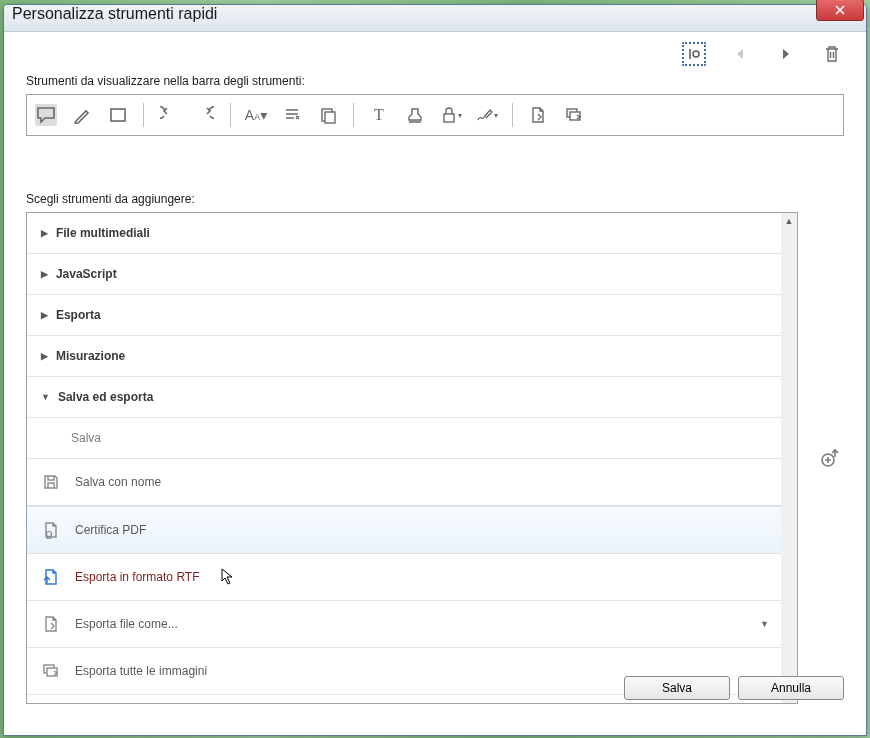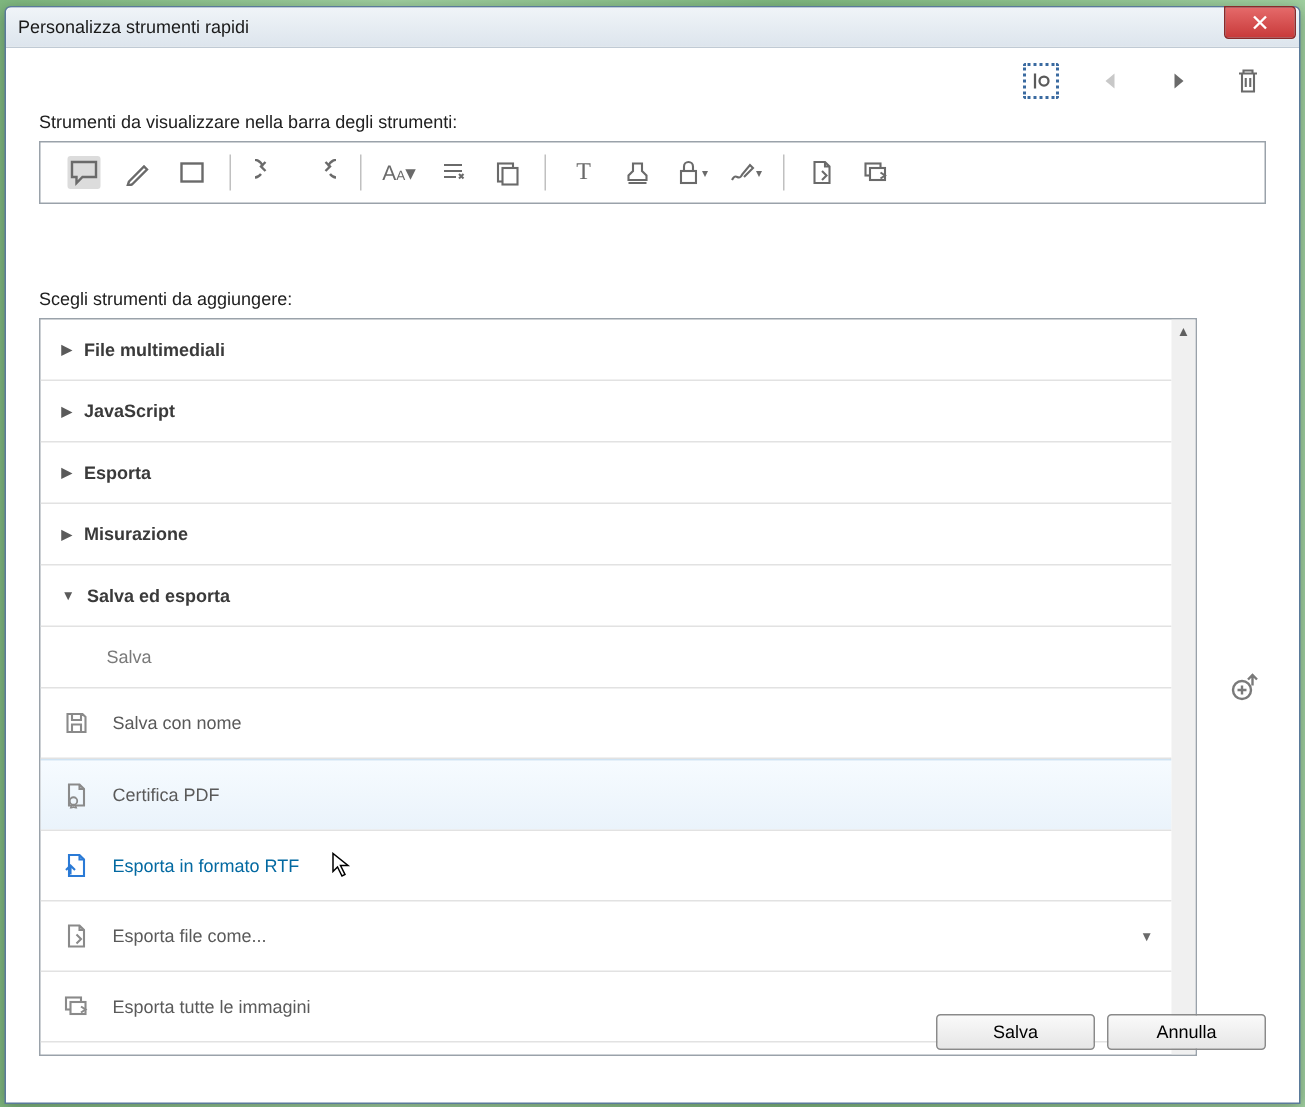--- a/index.html
+++ b/index.html
@@ -1,42 +1,42 @@
 <!DOCTYPE html>
 <html><head>
 <meta charset="utf-8">
 <style>
 html,body{margin:0;padding:0;font-family:"Segoe UI",Tahoma,sans-serif;font-size:12px;background:linear-gradient(90deg,#7fb87f 0,#a0d0a0 30%,#7fb87f 60%,#a0d0a0 100%)}
 .window{position:relative;width:862px;height:730px;margin:4px auto;background:#fff;border:1px solid #5a7a9a;border-radius:4px 4px 0 0;box-shadow:0 2px 10px rgba(0,0,0,.3)}
-.titlebar{height:26px;background:linear-gradient(#f0f4f8,#dde5ed);border-bottom:1px solid #c0cad4;border-radius:4px 4px 0 0;display:flex;align-items:center;padding:0 2px 0 8px;font-size:12px;color:#1a1a1a}
+.titlebar{height:26px;background:linear-gradient(#f0f4f8,#dde5ed);border-bottom:1px solid #c0cad4;border-radius:4px 4px 0 0;display:flex;padding:0 2px 0 8px;font-size:16px;color:#1a1a1a}
 .titlebar .title{flex:1}
 .close-btn{width:46px;height:20px;background:linear-gradient(#e56a6a,#c83a3a);border:1px solid #8a2a2a;border-radius:0 3px 3px 3px;color:#fff;display:flex;align-items:center;justify-content:center;font-weight:bold;cursor:pointer;margin-top:-6px}
 .body{padding:12px 22px;position:relative;height:calc(100% - 26px - 24px);box-sizing:border-box}
 .top-controls{position:absolute;top:10px;right:22px;display:flex;gap:22px;align-items:center;color:#7a7a7a}
 .top-controls .tc{width:24px;height:24px;display:flex;align-items:center;justify-content:center;cursor:pointer}
 .tc.boxed{border:2px dotted #3a6aa0;border-radius:2px;width:20px;height:20px}
 .tc.disabled{color:#bdbdbd;cursor:default}
 .label{color:#202020;margin:56px 0 6px}
 .label.first{margin-top:30px}
-.toolbar{border:1px solid #9aa2aa;background:#fff;padding:8px 18px;display:flex;align-items:center;gap:14px;color:#6a6a6a}
+.toolbar{border:1px solid #9aa2aa;background:#fff;padding:8px 8px;display:flex;align-items:center;gap:14px;color:#6a6a6a}
 .toolbar .ico{width:22px;height:22px;display:flex;align-items:center;justify-content:center;cursor:pointer}
 .toolbar .sep{width:1px;height:24px;background:#c0c0c0}
 .toolbar .ico.sel{background:#dcdcdc;border-radius:2px}
 .list-wrap{display:flex;gap:18px;margin-top:6px}
 .list{flex:1;border:1px solid #9aa2aa;height:490px;overflow:hidden;position:relative;background:#fff}
 .list-scroll{position:absolute;right:0;top:0;bottom:0;width:16px;background:#f0f0f0}
 .list-scroll .arrow{position:absolute;left:0;right:0;height:16px;display:flex;align-items:center;justify-content:center;color:#606060;font-size:9px}
 .list-inner{margin-right:16px}
 .cat{border-bottom:1px solid #e2e2e2;padding:13px 14px;font-weight:600;color:#3a3a3a;cursor:pointer;display:flex;align-items:center;gap:8px}
 .cat .chev{font-size:9px;color:#5a5a5a}
 .item{border-bottom:1px solid #e2e2e2;padding:13px 14px 13px 14px;display:flex;align-items:center;gap:14px;color:#5a5a5a;cursor:pointer;position:relative}
 .item .iico{width:20px;height:20px;display:flex;align-items:center;justify-content:center;color:#8a8a8a}
 .item.indent{padding-left:44px;color:#7a7a7a}
 .item.sel{background:linear-gradient(#f6fbff,#eaf3fb);border-top:1px solid #cfe3f3}
-.item.hover{color:#0369a1}
+.item.hover{color:#7f1d1d}
 .item .drop{position:absolute;right:12px;color:#6a6a6a;font-size:9px}
 .side-actions{width:28px;display:flex;flex-direction:column;align-items:center;justify-content:center;color:#7a7a7a}
 .side-actions .sa{cursor:pointer;font-size:16px;display:flex;align-items:center}
 .footer{position:absolute;bottom:12px;right:22px;display:flex;gap:8px}
 .btn{min-width:80px;height:22px;background:linear-gradient(#fafafa,#e6e6e6);border:1px solid #8a8a8a;border-radius:3px;font-size:12px;cursor:pointer;display:flex;align-items:center;justify-content:center;padding:0 12px}
 .cursor{position:absolute;pointer-events:none;font-size:14px;color:#000;transform:translate(-2px,-2px)}
 svg{display:block}
 </style>
 </head>
 <body>

